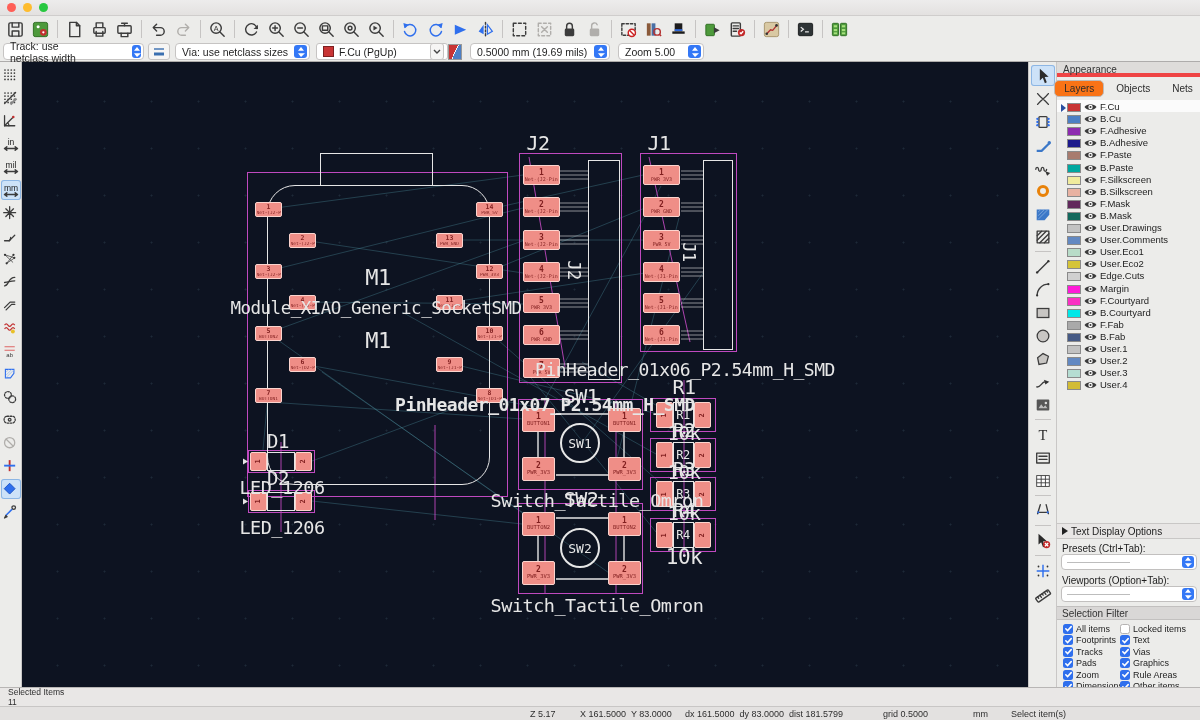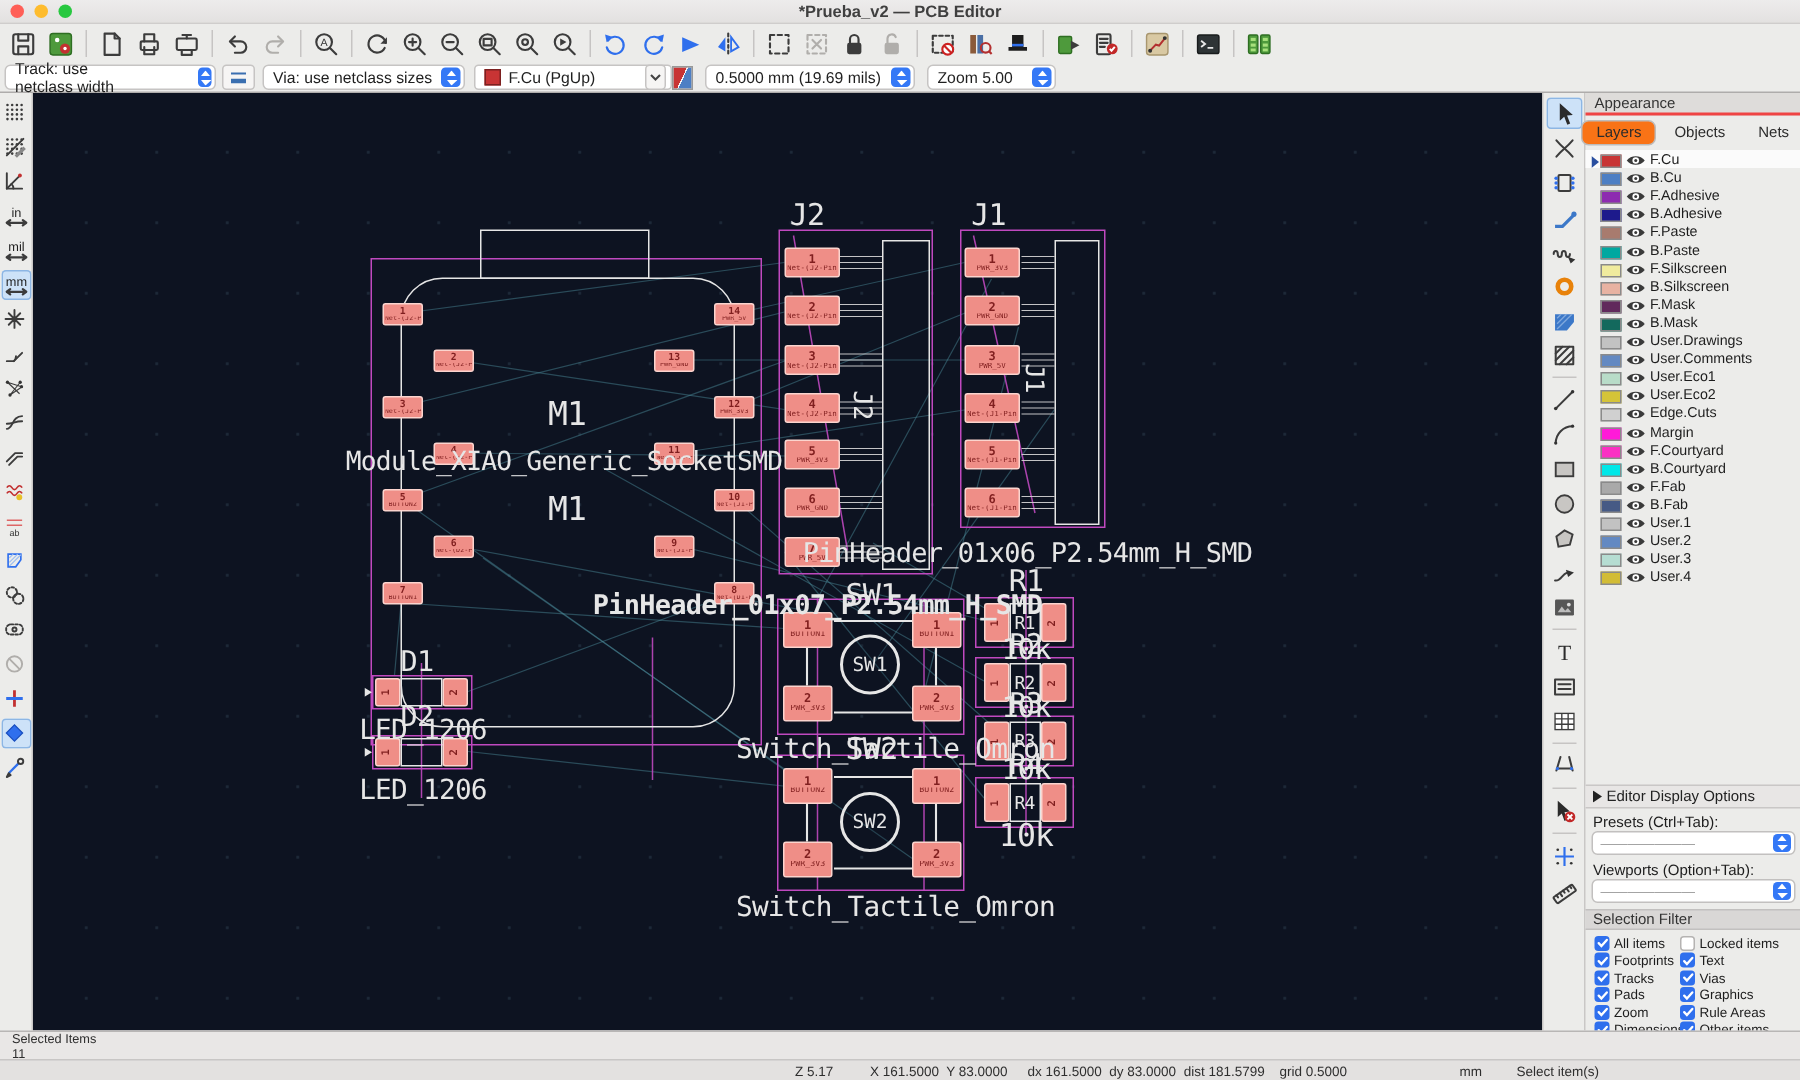--- a/index.html
+++ b/index.html
@@ -63,21 +63,21 @@
   .pad.v .n { transform:rotate(-90deg); font-size:7px; }
   .ftxt { position:absolute; color:#e6e6e6; font-family:"DejaVu Sans Mono", monospace;
     white-space:nowrap; transform:translate(-50%,-50%); letter-spacing:-0.5px; }
   .swc { position:absolute; border:2px solid #e6e6e6; border-radius:50%; color:#e6e6e6;
     display:flex; align-items:center; justify-content:center;
     font-family:"DejaVu Sans Mono", monospace; background:rgba(13,19,33,0.2); }
 
   
   #panel { position:absolute; left:1056px; top:62px; width:144px; height:625px;
     background:#ececea; border-left:1px solid #c9c7c6; font-size:10px; color:#1d1d1d; }
-  #panel-header { height:15px; background:#dedcda; border-bottom:2px solid #ef4444;
+  #panel-header { height:15px; background:#dedcda; border-bottom:4px solid #ef4444;
     padding:2px 0 0 6px; font-size:10px; color:#333; }
   #tabs { height:22px; display:flex; align-items:center; justify-content:center; gap:2px; }
   .tab { padding:2px 9px; font-size:10px; color:#2b2b2b; border-radius:5px;
     border:1px solid transparent; }
   .tab.on { background:#f97316; border-color:#bdbbba; }
   #layers { margin-top:1px; }
   .lrow { height:12.1px; display:flex; align-items:flex-end; padding-left:2px; }
   .lrow.sel { background:#fbfbfb; }
   .larr { width:8px; display:flex; justify-content:center; }
   .lsw { width:14px; height:9px; border:1px solid #8a8a8a; margin-right:3px; flex:0 0 auto; }
@@ -116,21 +116,20 @@
     background:#e3e1e0; border-top:1px solid #c8c6c5; font-size:9px; color:#2e2e2e; }
   #statusbar span { position:absolute; top:2px; white-space:pre; }
 </style>
 </head>
 <body>
 
 <div id="titlebar">
   <span class="tlight" style="background:#ff5f57"></span>
   <span class="tlight" style="background:#febc2e"></span>
   <span class="tlight" style="background:#28c840"></span>
-  <div id="win-title">*Prueba_v2 — PCB Editor</div>
 </div>
 
 <div id="toolbar-top">
     <div class="tool">
       <svg width="19" height="19" viewBox="0 0 20 20">
         <rect x="3" y="3" width="14" height="14" rx="1.5" class="s"></rect>
         <path class="s" d="M6.5 3v4.5h7V3M6.5 17v-5.5h7V17"></path>
       </svg>
     </div>
     <div class="tool">
@@ -1337,21 +1336,21 @@
             <circle cx="6.5" cy="5" r="1" fill="#3a3a3a"></circle>
           </svg>
         </span>
         <span class="lname">User.4</span>
       </div>
     </div>
   <div id="ldo">
     <svg width="6" height="8" style="margin-right:3px">
         <path d="M0 0L6 4 0 8z" fill="#222"></path>
       </svg>
-    <span>Editor Display Options</span>
+    <span>Text Display Options</span>
   </div>
   <div id="presets-label">Presets (Ctrl+Tab):</div>
   <div id="presets-select">
     <span>———————</span>
     <span class="pstp">
         <svg width="8" height="10" viewBox="0 0 8 10">
           <path fill="#fff" d="M4 0 7 3.7H1z"></path>
           <path fill="#fff" d="M4 10 1 6.3h7z"></path>
         </svg>
       </span>
@@ -1464,16 +1463,16 @@
 </div>
 
 <div id="sel-strip">
   <div>Selected Items</div>
   <div>11</div>
 </div>
 <div id="statusbar">
   <span style="left:530px">Z 5.17</span>
   <span style="left:580px">X 161.5000  Y 83.0000</span>
   <span style="left:685px">dx 161.5000  dy 83.0000  dist 181.5799</span>
-  <span style="left:853px">grid 0.5000</span>
+  <span style="left:883px">grid 0.5000</span>
   <span style="left:973px">mm</span>
   <span style="left:1011px">Select item(s)</span>
 </div>
 
 </body></html>

